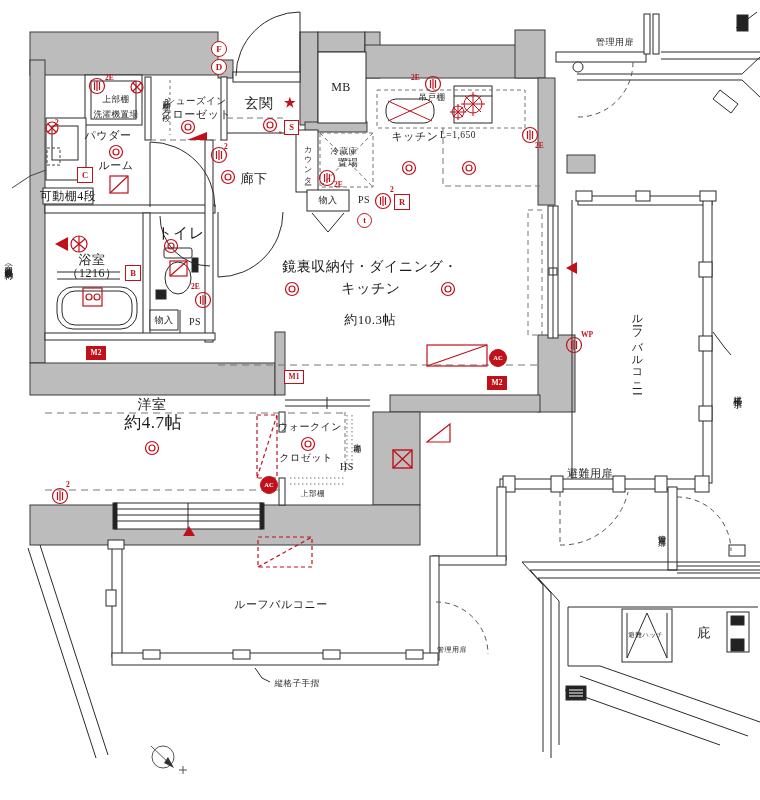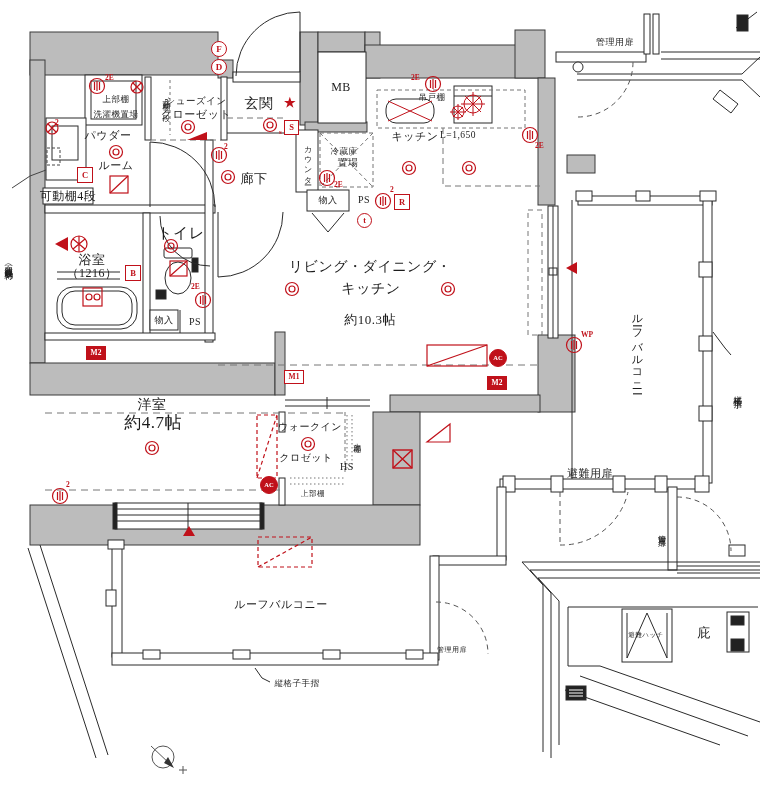--- a/index.html
+++ b/index.html
@@ -366,21 +366,21 @@
 <div class="lbl" style="left:254px;top:178px;font-size:13px">廊下</div>
 <div class="lbl v" style="left:307px;top:161px;font-size:8px">カウンター</div>
 <div class="lbl" style="left:344px;top:151px;font-size:8.5px">冷蔵庫</div>
 <div class="lbl" style="left:348px;top:163px;font-size:10px">置場</div>
 <div class="lbl" style="left:432px;top:97px;font-size:8.5px">吊戸棚</div>
 <div class="lbl" style="left:415px;top:136px;font-size:11px">キッチン</div>
 <div class="lbl" style="left:458px;top:136px;font-size:9.5px">L=1,650</div>
 <div class="lbl" style="left:341px;top:87px;font-size:12px">MB</div>
 <div class="lbl" style="left:328px;top:200px;font-size:9px">物入</div>
 <div class="lbl" style="left:364px;top:200px;font-size:10px">PS</div>
-<div class="lbl" style="left:370px;top:267px;font-size:14px">リビング・ダイニング・</div>
+<div class="lbl" style="left:370px;top:267px;font-size:14px">鏡裏収納付・ダイニング・</div>
 <div class="lbl" style="left:371px;top:289px;font-size:14px">キッチン</div>
 <div class="lbl" style="left:370px;top:319px;font-size:13px">約10.3帖</div>
 <div class="lbl" style="left:152px;top:405px;font-size:14px">洋室</div>
 <div class="lbl" style="left:153px;top:422px;font-size:17px">約4.7帖</div>
 <div class="lbl" style="left:310px;top:427px;font-size:10px">ウォークイン</div>
 <div class="lbl" style="left:306px;top:458px;font-size:10px">クロゼット</div>
 <div class="lbl v" style="left:357px;top:438px;font-size:7.5px">上部棚</div>
 <div class="lbl" style="left:313px;top:494px;font-size:7.5px">上部棚</div>
 <div class="lbl" style="left:347px;top:467px;font-size:10px">HS</div>
 <div class="lbl v" style="left:637px;top:348px;font-size:11px">ルーフバルコニー</div>

